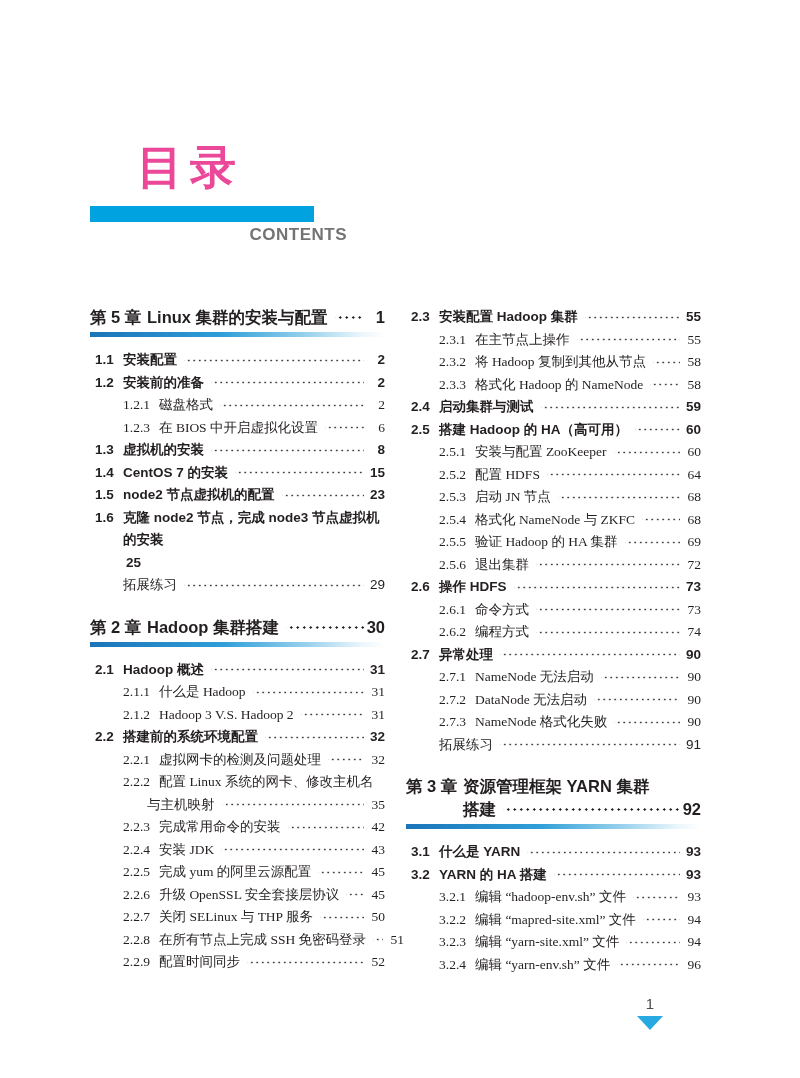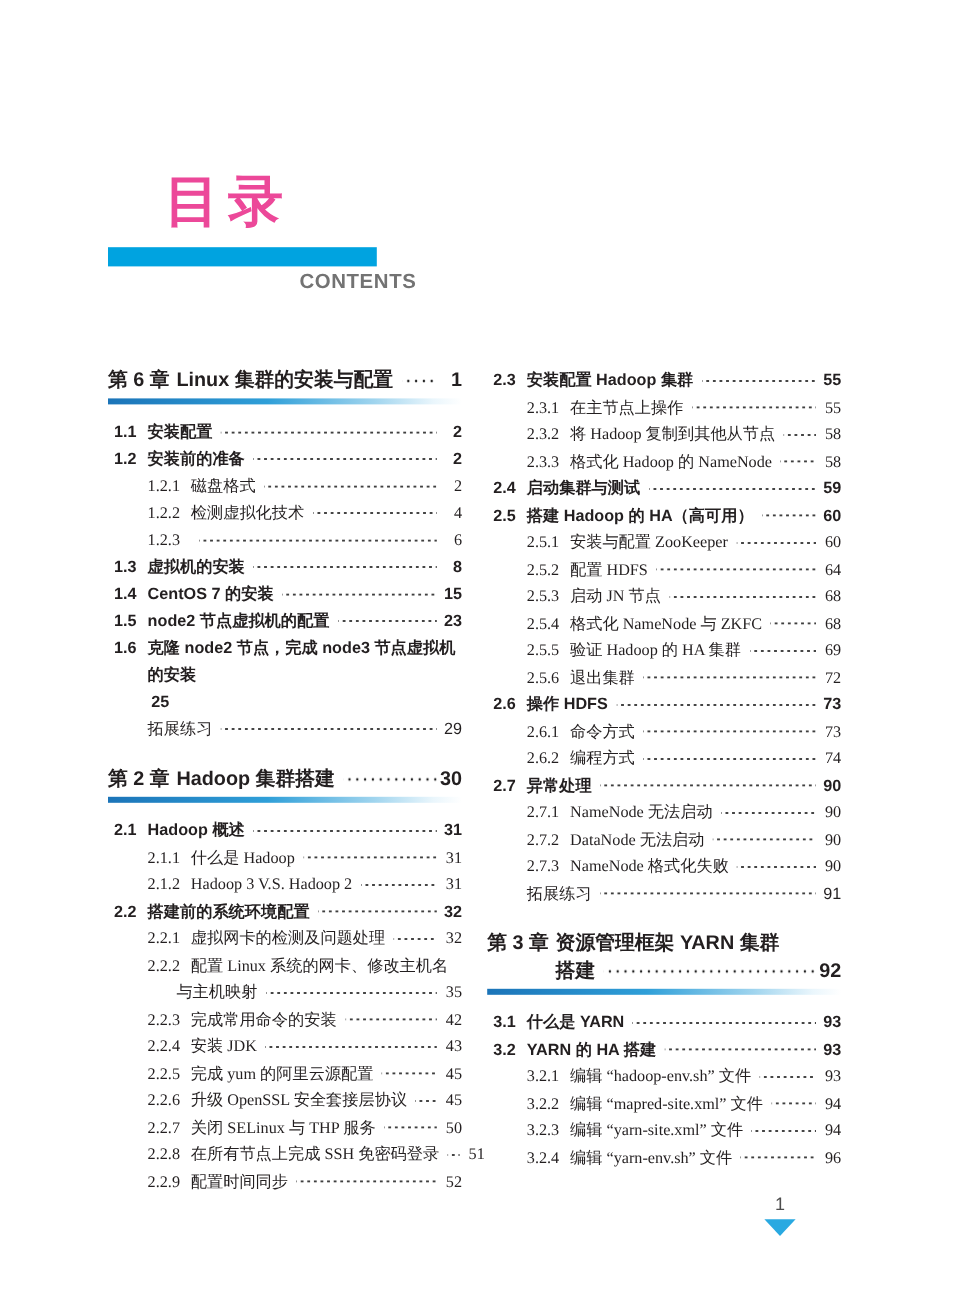--- a/index.html
+++ b/index.html
@@ -107,21 +107,21 @@
 
 <div class="page">
   <div class="main-title">目录</div>
   <div class="accent-bar"></div>
   <div class="contents-subtitle">CONTENTS</div>
 
   <div class="columns">
     <div class="col" id="col-left">
         <div class="entry chapter">
           <div class="row">
-            <span class="num">第 6 章</span>
+            <span class="num">第 5 章</span>
             <span class="ttl">Linux 集群的安装与配置</span>
             <span class="leader"></span>
             <span class="pg">1</span>
           </div>
           <div class="chapter-underline"></div>
         </div>
         <div class="entry s1">
           <div class="row">
             <span class="num">1.1</span>
             <span class="ttl">安装配置</span>
@@ -140,29 +140,22 @@
         <div class="entry s2">
           <div class="row">
             <span class="num">1.2.1</span>
             <span class="ttl">磁盘格式</span>
             <span class="leader"></span>
             <span class="pg">2</span>
           </div>
         </div>
         <div class="entry s2">
           <div class="row">
-            <span class="num">1.2.2</span>
-            <span class="ttl">检测虚拟化技术</span>
-            <span class="leader"></span>
-            <span class="pg">4</span>
-          </div>
-        </div>
-        <div class="entry s2">
-          <div class="row">
             <span class="num">1.2.3</span>
+            <span class="ttl">在 BIOS 中开启虚拟化设置</span>
             <span class="leader"></span>
             <span class="pg">6</span>
           </div>
         </div>
         <div class="entry s1">
           <div class="row">
             <span class="num">1.3</span>
             <span class="ttl">虚拟机的安装</span>
             <span class="leader"></span>
             <span class="pg">8</span>

